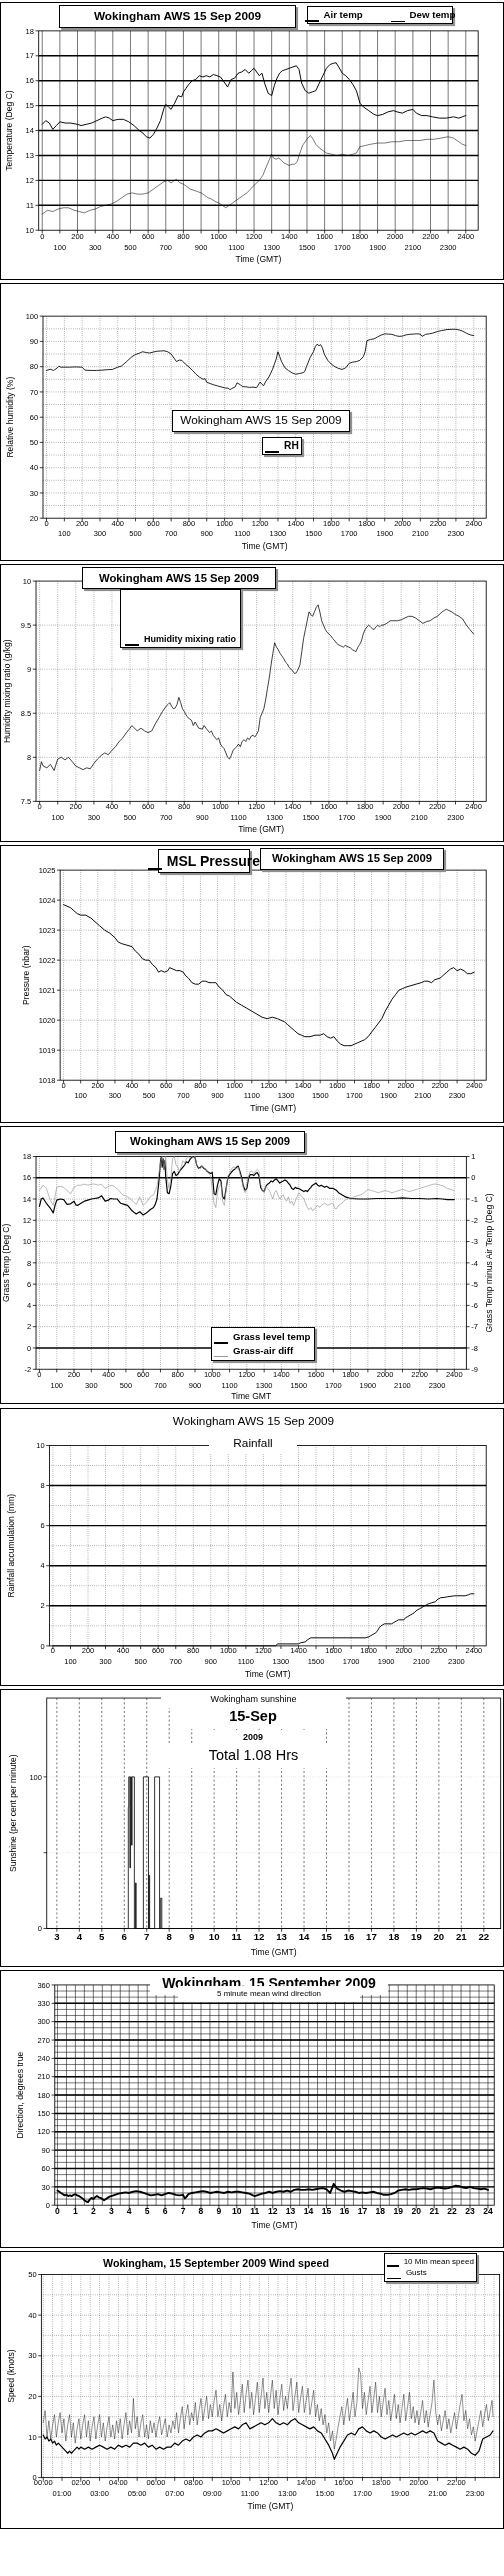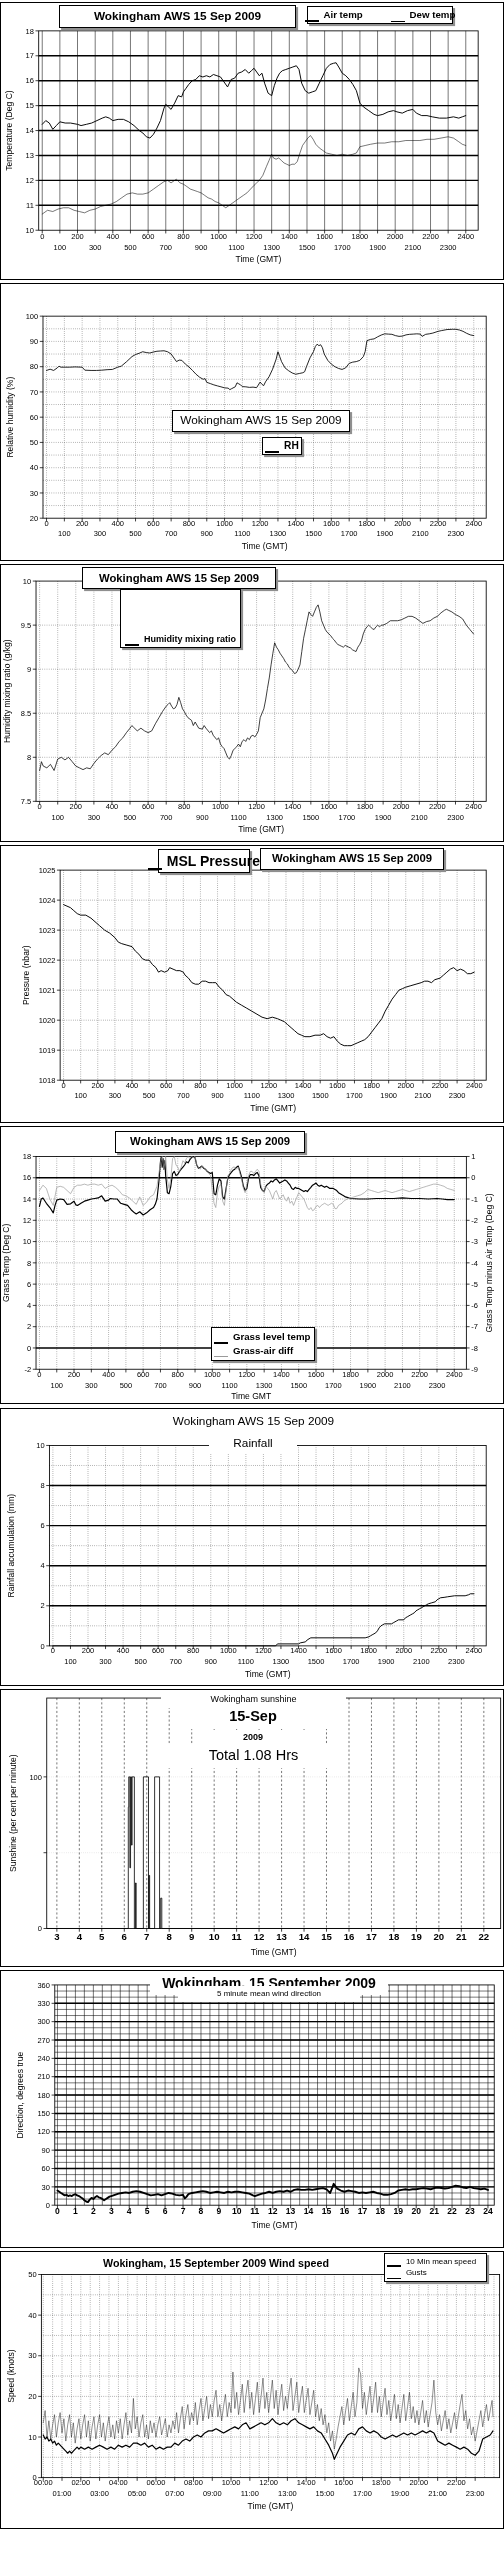--- a/index.html
+++ b/index.html
@@ -1208,21 +1208,21 @@
         <rect x="74" y="40.5" width="857" height="382"></rect>
       </clipPath>
       <path d="M78.5,318.7L82.0,295.9L85.5,345.2L89.0,314.9L92.5,349.0L96.0,322.5L99.5,303.5L103.0,345.2L106.5,318.7L110.0,299.7L113.5,337.6L117.0,311.1L120.6,352.8L124.1,322.5L127.6,303.5L131.1,345.2L134.6,318.7L138.1,356.6L141.6,330.0L145.1,311.1L148.6,349.0L152.1,322.5L155.6,303.5L159.1,345.2L162.6,314.9L166.1,352.8L169.6,326.3L173.1,307.3L176.6,349.0L180.1,322.5L183.6,303.5L187.1,345.2L190.6,318.7L194.1,352.8L197.6,326.3L201.1,307.3L204.7,345.2L208.2,322.5L211.7,349.0L215.2,314.9L218.7,337.6L222.2,311.1L225.7,349.0L229.2,322.5L232.7,299.7L236.2,341.4L239.7,314.9L243.2,337.6L246.7,273.2L250.2,330.0L253.7,307.3L257.2,345.2L260.7,318.7L264.2,303.5L267.7,345.2L271.2,322.5L274.7,349.0L278.2,314.9L281.7,337.6L285.2,318.7L288.8,345.2L292.3,322.5L295.8,307.3L299.3,341.4L302.8,326.3L306.3,311.1L309.8,345.2L313.3,322.5L316.8,337.6L320.3,314.9L323.8,330.0L327.3,299.7L330.8,337.6L334.3,311.1L337.8,288.4L341.3,330.0L344.8,303.5L348.3,284.6L351.8,322.5L355.3,299.7L358.8,314.9L362.3,280.8L365.8,322.5L369.3,295.9L372.8,273.2L376.4,314.9L379.9,292.1L383.4,269.4L386.9,311.1L390.4,284.6L393.9,307.3L397.4,277.0L400.9,258.0L404.4,307.3L407.9,284.6L411.4,314.9L414.9,288.4L418.4,265.6L421.9,307.3L425.4,280.8L428.9,299.7L432.4,223.9L435.9,292.1L439.4,261.8L442.9,303.5L446.4,277.0L449.9,246.7L453.4,299.7L456.9,265.6L460.5,239.1L464.0,292.1L467.5,261.8L471.0,303.5L474.5,273.2L478.0,242.9L481.5,299.7L485.0,269.4L488.5,235.3L492.0,292.1L495.5,261.8L499.0,299.7L502.5,269.4L506.0,239.1L509.5,292.1L513.0,258.0L516.5,303.5L520.0,273.2L523.5,246.7L527.0,295.9L530.5,269.4L534.0,292.1L537.5,258.0L541.0,235.3L544.5,295.9L548.1,269.4L551.6,242.9L555.1,299.7L558.6,273.2L562.1,250.4L565.6,299.7L569.1,277.0L572.6,254.2L576.1,303.5L579.6,280.8L583.1,258.0L586.6,307.3L590.1,284.6L593.6,314.9L597.1,292.1L600.6,322.5L604.1,303.5L607.6,337.6L611.1,318.7L614.6,352.8L618.1,333.8L621.6,367.9L625.1,349.0L628.6,326.3L632.2,307.3L635.7,288.4L639.2,322.5L642.7,295.9L646.2,273.2L649.7,314.9L653.2,288.4L656.7,261.8L660.2,307.3L663.7,280.8L667.2,216.3L670.7,227.7L674.2,292.1L677.7,261.8L681.2,303.5L684.7,277.0L688.2,250.4L691.7,299.7L695.2,273.2L698.7,242.9L702.2,299.7L705.7,269.4L709.2,307.3L712.7,280.8L716.3,254.2L719.8,303.5L723.3,277.0L726.8,314.9L730.3,292.1L733.8,265.6L737.3,311.1L740.8,284.6L744.3,318.7L747.8,292.1L751.3,265.6L754.8,314.9L758.3,288.4L761.8,261.8L765.3,311.1L768.8,288.4L772.3,318.7L775.8,295.9L779.3,322.5L782.8,299.7L786.3,277.0L789.8,318.7L793.3,295.9L796.8,326.3L800.3,303.5L803.9,280.8L807.4,239.1L810.9,299.7L814.4,322.5L817.9,303.5L821.4,333.8L824.9,314.9L828.4,295.9L831.9,330.0L835.4,311.1L838.9,337.6L842.4,318.7L845.9,299.7L849.4,330.0L852.9,307.3L856.4,284.6L859.9,265.6L863.4,314.9L866.9,295.9L870.4,330.0L873.9,311.1L877.4,341.4L880.9,326.3L884.4,352.8L888.0,333.8L891.5,314.9L895.0,295.9L898.5,326.3L902.0,303.5L905.5,284.6L909.0,314.9L912.5,295.9L916.0,277.0L917.7,307.3" class="series" stroke="#1a1a1a" stroke-width="0.9" clip-path="url(#cp8)"></path>
       <path d="M78.5,341.4L82.0,349.0L85.5,345.2L89.0,352.8L92.5,349.0L96.0,356.6L99.5,352.8L103.0,360.4L106.5,356.6L110.0,360.4L113.5,364.1L117.0,367.9L120.6,371.7L124.1,375.5L127.6,371.7L131.1,375.5L134.6,371.7L138.1,367.9L141.6,364.1L145.1,367.9L148.6,364.1L155.6,367.9L162.6,364.1L169.6,367.9L176.6,364.1L183.6,360.4L190.6,364.1L197.6,367.9L204.7,364.1L211.7,367.9L218.7,360.4L225.7,364.1L232.7,360.4L239.7,364.1L246.7,356.6L253.7,356.6L260.7,360.4L267.7,356.6L274.7,364.1L281.7,360.4L288.8,367.9L295.8,364.1L302.8,367.9L309.8,364.1L316.8,364.1L323.8,356.6L330.8,360.4L337.8,352.8L344.8,349.0L351.8,352.8L358.8,345.2L365.8,341.4L372.8,345.2L379.9,337.6L386.9,333.8L393.9,333.8L400.9,330.0L407.9,333.8L414.9,337.6L421.9,333.8L428.9,330.0L435.9,326.3L442.9,330.0L449.9,322.5L456.9,318.7L464.0,330.0L471.0,326.3L478.0,322.5L485.0,318.7L492.0,322.5L499.0,318.7L506.0,311.1L513.0,318.7L520.0,322.5L527.0,318.7L534.0,322.5L541.0,314.9L548.1,311.1L555.1,318.7L562.1,322.5L569.1,326.3L576.1,330.0L583.1,326.3L590.1,333.8L597.1,337.6L604.1,349.0L611.1,360.4L618.1,375.5L621.6,386.9L625.1,379.3L632.2,364.1L639.2,352.8L646.2,341.4L653.2,337.6L660.2,341.4L667.2,330.0L674.2,326.3L681.2,333.8L688.2,337.6L695.2,333.8L702.2,337.6L709.2,345.2L716.3,349.0L723.3,345.2L730.3,341.4L737.3,345.2L744.3,341.4L751.3,337.6L758.3,341.4L765.3,337.6L772.3,341.4L779.3,337.6L786.3,333.8L793.3,337.6L800.3,333.8L807.4,337.6L814.4,352.8L821.4,356.6L828.4,360.4L835.4,356.6L842.4,360.4L849.4,364.1L856.4,367.9L863.4,364.1L870.4,367.9L877.4,375.5L884.4,379.3L891.5,371.7L898.5,349.0L905.5,345.2L912.5,341.4L917.7,333.8" class="series" stroke="#000000" stroke-width="2.2" clip-path="url(#cp8)"></path>
     </svg>
     <div class="cbox" style="left: 70px; top: 2.1px; width: 290px;">
       <div class="lg-line">
         <span style="font-size: 10.7px; font-weight: bold;">Wokingham,  15 September 2009   Wind speed</span>
       </div>
     </div>
-    <div class="cbox bordered leftal" style="left: 383px; top: 1.1px; width: 103px;">
+    <div class="cbox bordered leftal" style="left: 383px; top: 1.1px; width: 93px;">
       <div class="lg-line">
         <span class="sw sw-thick"></span>
         <span style="font-size: 8px;">10 Min mean speed</span>
       </div>
       <div class="lg-line">
         <span class="sw sw-thin"></span>
         <span style="font-size: 8px;">Gusts</span>
       </div>
     </div>
   </div>

